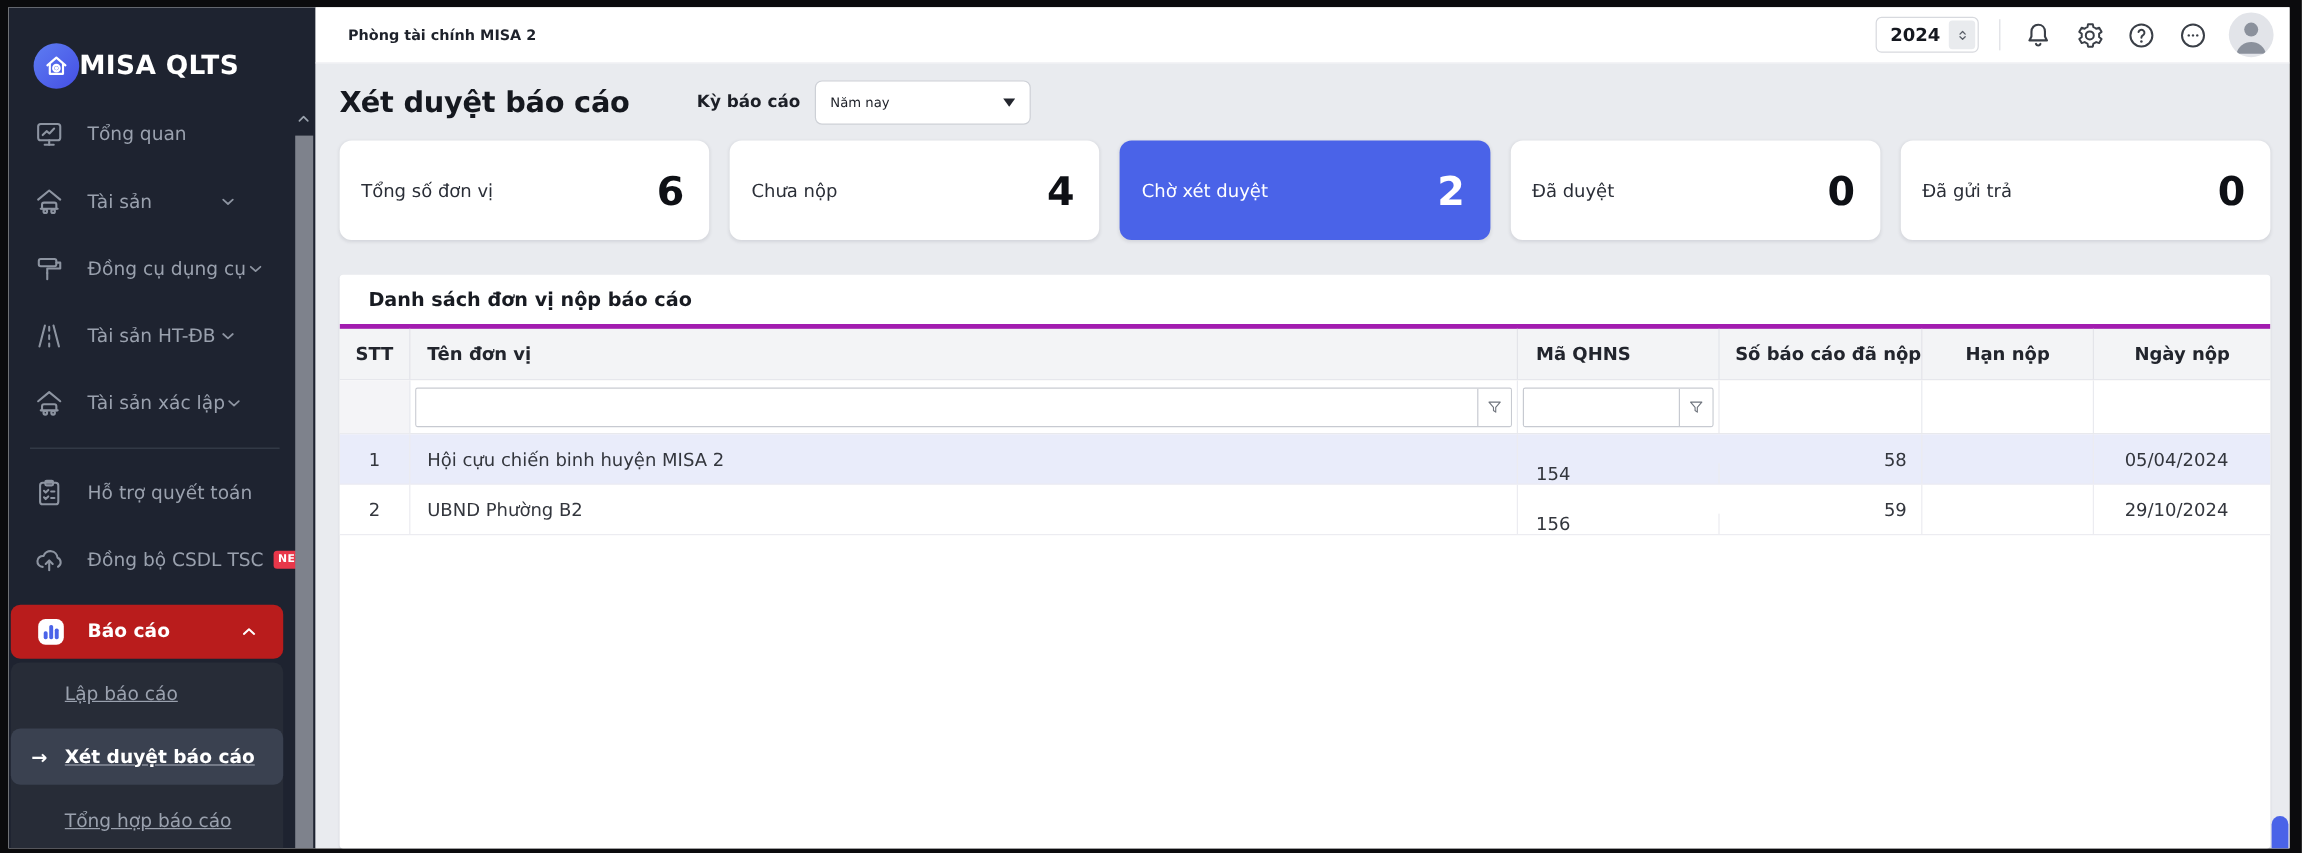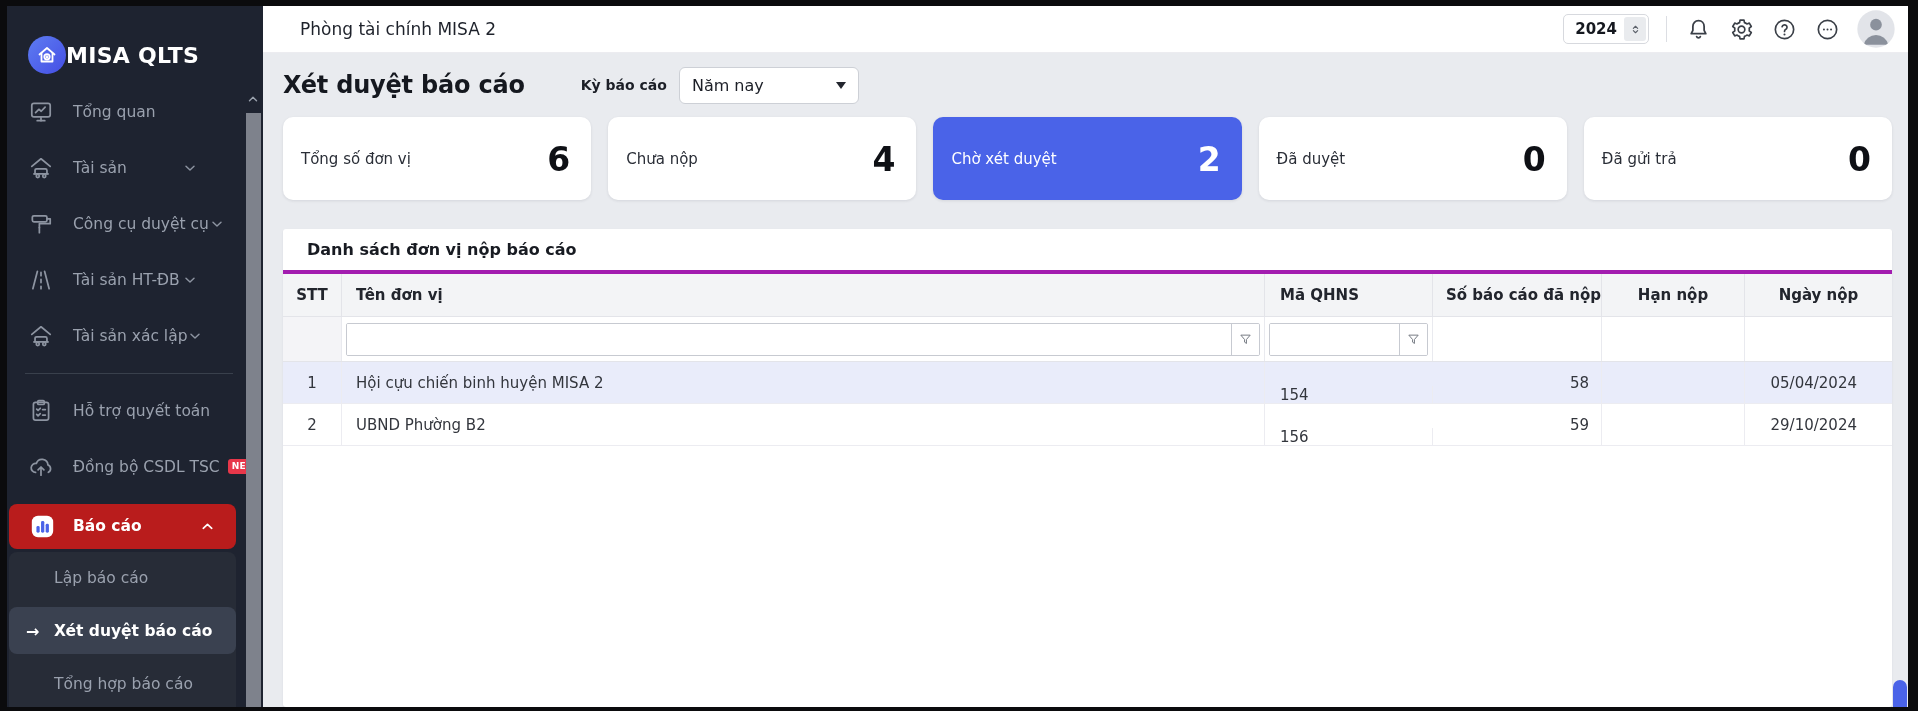--- a/index.html
+++ b/index.html
@@ -16,48 +16,48 @@
   .nav-item{height:56px;display:flex;align-items:center;padding:0 65px 0 21px;font-size:15.5px;color:#9aa1ae;cursor:pointer;white-space:nowrap;}
   .nav-item .nav-ic{width:26px;height:26px;margin-right:19px;color:#8d94a1;flex:0 0 26px;}
   .nav-item .chev{width:16px;height:16px;margin-left:auto;color:#8d94a1;flex:0 0 16px;}
   .nav-item.g2{padding-right:6px;}
   .nav-divider{border:none;border-top:1px solid #39404c;margin:9px 30px 9px 18px;}
   .badge-new{margin-left:8px;background:#e8374a;color:#fff;font-size:9px;font-weight:700;line-height:1;padding:3px 4px;border-radius:3px;letter-spacing:.4px;}
   .report-row{margin:9px 27px 0 2px;height:52px;border-radius:8px;background:#b91c1c;display:flex;align-items:center;padding:0 20px;color:#fff;cursor:pointer;}
   .report-row .rep-ic{width:27px;height:27px;margin-right:17px;flex:0 0 27px;}
   .report-label{font-size:15.5px;font-weight:700;}
   .report-row .chevup{width:17px;height:17px;margin-left:auto;color:#fff;}
-  .submenu{margin:3px 27px 0 2px;flex:1;background:#272c37;border-radius:8px 8px 0 0;display:flex;flex-direction:column;gap:6px;padding-top:2px;}
+  .submenu{margin:3px 27px 0 2px;flex:1;background:#272c37;border-radius:8px 8px 0 0;display:flex;flex-direction:column;gap:6px;padding-top:2px;text-decoration:underline;}
   .sub-item{position:relative;height:47px;display:flex;align-items:center;padding-left:45px;font-size:15.5px;color:#9aa1ae;cursor:pointer;border-radius:8px;white-space:nowrap;}
   .sub-item.active{background:#3a4150;color:#fff;font-weight:600;}
   .sub-arrow{position:absolute;left:17px;top:50%;transform:translateY(-50%);font-size:16px;color:#fff;}
   .sb-track{position:absolute;right:0;top:80px;bottom:0;width:19px;}
   .sb-up{position:absolute;top:6px;left:1px;width:16px;height:14px;color:#9aa2ad;}
   .sb-thumb{position:absolute;left:2px;top:27px;bottom:0;width:15px;background:#7e828c;cursor:pointer;}
 
   
   .main{flex:1;min-width:0;display:flex;flex-direction:column;position:relative;}
   .topbar{height:47px;flex:0 0 47px;background:#fff;display:flex;align-items:center;padding:0 12px 0 27px;border-bottom:1px solid #ececf0;box-sizing:border-box;}
-  .topbar-title{font-size:17px;font-weight:400;color:#1e222b;margin-left:10px;}
+  .topbar-title{font-size:12px;font-weight:700;color:#1e222b;}
   .topbar-right{margin-left:auto;display:flex;align-items:center;gap:15px;}
   .year-box{display:flex;align-items:center;gap:7px;border:1px solid #d7d9de;border-radius:5px;padding:2px 2px 2px 11px;cursor:pointer;background:#fff;}
   .year-text{font-size:15px;font-weight:700;color:#15181f;}
   .year-stepper{width:22px;height:24px;background:#e9ebee;border-radius:3px;display:flex;align-items:center;justify-content:center;color:#5a5f68;}
   .year-stepper svg{width:13px;height:17px;}
   .tb-divider{width:1px;height:26px;background:#dcdee3;margin:0 2px;}
   .icon-btn{width:28px;height:28px;display:flex;align-items:center;justify-content:center;color:#3a3f47;cursor:pointer;}
   .icon-btn svg{width:25px;height:25px;}
   .avatar{width:40px;height:40px;cursor:pointer;}
   .avatar svg{width:40px;height:40px;}
 
   .content{flex:1;background:#e9ebef;padding:0 16px 0 20px;display:flex;flex-direction:column;min-height:0;box-sizing:border-box;}
   .toolbar{height:64px;flex:0 0 64px;display:flex;align-items:center;}
   .page-title{font-size:24px;font-weight:700;color:#15181f;letter-spacing:-.2px;}
   .period-label{margin-left:56px;font-size:14px;font-weight:700;color:#1c1f27;}
-  .dropdown{margin-left:12px;width:180px;height:37px;box-sizing:border-box;background:#fff;border:1px solid #cdd0d6;border-radius:6px;display:flex;align-items:center;padding:0 12px;font-size:16px;color:#1c1f27;cursor:pointer;}
+  .dropdown{margin-left:12px;width:180px;height:37px;box-sizing:border-box;background:#fff;border:1px solid #cdd0d6;border-radius:6px;display:flex;align-items:center;padding:0 12px;font-size:11px;color:#1c1f27;cursor:pointer;}
   .dropdown .caret{margin-left:auto;width:0;height:0;border-left:5.5px solid transparent;border-right:5.5px solid transparent;border-top:7px solid #23262e;}
 
   .cards{display:flex;gap:17px;height:83px;flex:0 0 83px;}
   .card{flex:1;position:relative;background:#fff;border-radius:10px;box-shadow:0 1px 3px rgba(25,30,50,.10);cursor:pointer;}
   .card-label{position:absolute;left:18px;top:33px;font-size:15px;color:#2a2e37;}
   .card-value{position:absolute;right:22px;top:50%;transform:translateY(-50%);font-size:33px;font-weight:800;color:#0e1015;letter-spacing:-1px;}
   .card.active{background:#4a63e8;}
   .card.active .card-label,.card.active .card-value{color:#fff;}
 
   .panel{margin-top:29px;flex:1;background:#fff;border-radius:3px;box-shadow:0 1px 2px rgba(25,30,50,.08);display:flex;flex-direction:column;min-height:0;overflow:hidden;}
@@ -237,21 +237,21 @@
             </svg>
             <span class="nav-label">Tài sản</span>
             <svg class="ic chev">
               <use href="#i-chevdown"></use>
             </svg>
           </div>
           <div class="nav-item">
             <svg class="ic nav-ic">
               <use href="#i-roller"></use>
             </svg>
-            <span class="nav-label">Công cụ duyệt cụ</span>
+            <span class="nav-label">Đồng cụ dụng cụ</span>
             <svg class="ic chev">
               <use href="#i-chevdown"></use>
             </svg>
           </div>
           <div class="nav-item">
             <svg class="ic nav-ic">
               <use href="#i-road"></use>
             </svg>
             <span class="nav-label">Tài sản HT-ĐB</span>
             <svg class="ic chev">

